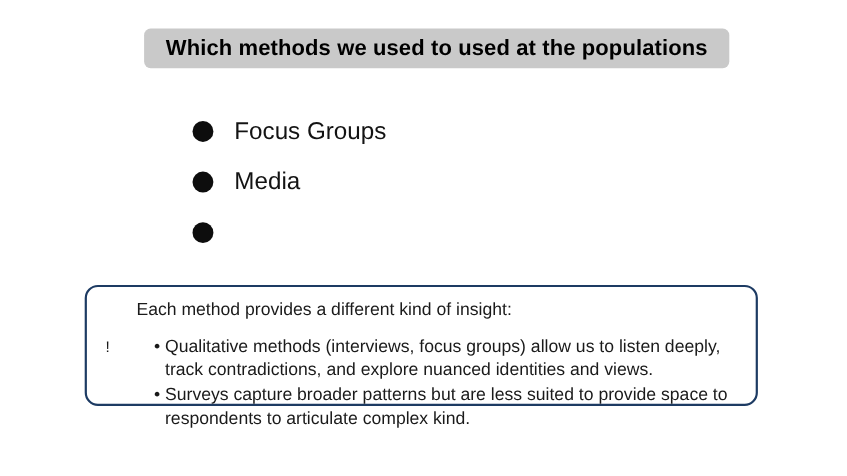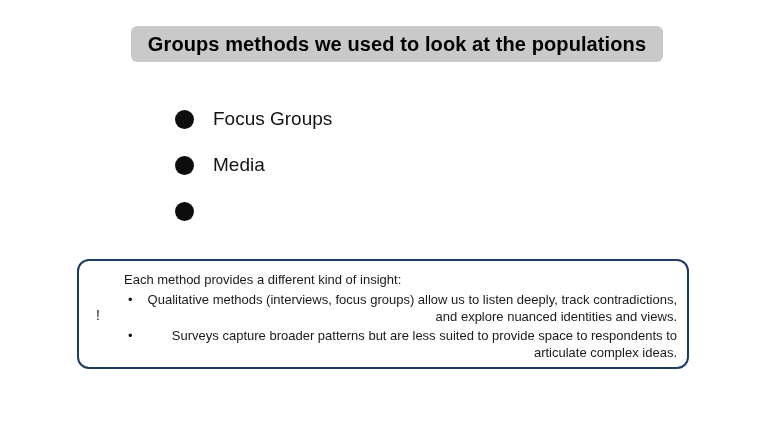--- a/index.html
+++ b/index.html
@@ -53,21 +53,21 @@
   }
   .bullet-dot {
     width: 19px;
     height: 19px;
     border-radius: 50%;
     background: #0d0d0d;
     flex: 0 0 auto;
     margin-right: 19px;
   }
   .bullet-label {
-    font-size: 19px;
+    font-size: 22px;
     color: #131313;
     line-height: 1.2;
     white-space: nowrap;
   }
   .note-box {
     position: absolute;
     left: 77px;
     top: 259px;
     width: 612px;
     height: 110px;
@@ -82,32 +82,31 @@
     top: 46px;
     font-size: 14px;
     color: #1a1a1a;
     font-weight: normal;
   }
   .note-body {
     position: absolute;
     left: 45px;
     top: 10px;
     right: 10px;
-    font-size: 13px;
+    font-size: 16px;
     color: #1a1a1a;
     line-height: 1.35;
   }
   .note-intro {
     margin: 0 0 2px 0;
   }
   .note-ul {
-    margin: 0;
+    margin: 12px;
     padding-left: 14px;
     list-style: none;
-    text-align: right;
   }
   .note-ul li {
     position: relative;
     margin: 0 0 1px 0;
     padding-left: 0;
   }
   .note-ul li:before {
     content: "\2022";
     position: absolute;
     left: -10px;
@@ -116,21 +115,21 @@
   .note-closing {
     margin: 11px 0 0 0;
   }
 </style>
 </head>
 <body>
 
 <div class="slide">
 
   <div class="title-banner">
-    <div class="title-text">Groups methods we used to look at the populations</div>
+    <div class="title-text">Which methods we used to used at the populations</div>
   </div>
 
   <div class="bullet-list">
     <div class="bullet-row">
       <span class="bullet-dot"></span>
       <span class="bullet-label">Focus Groups</span>
     </div>
     <div class="bullet-row">
       <span class="bullet-dot"></span>
       <span class="bullet-label">Media</span>
@@ -139,18 +138,18 @@
       <span class="bullet-dot"></span>
     </div>
   </div>
 
   <div class="note-box">
     <div class="note-mark">!</div>
     <div class="note-body">
       <p class="note-intro">Each method provides a different kind of insight:</p>
       <ul class="note-ul">
         <li>Qualitative methods (interviews, focus groups) allow us to listen deeply, track contradictions, and explore nuanced identities and views.</li>
-        <li>Surveys capture broader patterns but are less suited to provide space to respondents to articulate complex ideas.</li>
+        <li>Surveys capture broader patterns but are less suited to provide space to respondents to articulate complex kind.</li>
       </ul>
     </div>
   </div>
 
 </div>
 
 </body></html>

